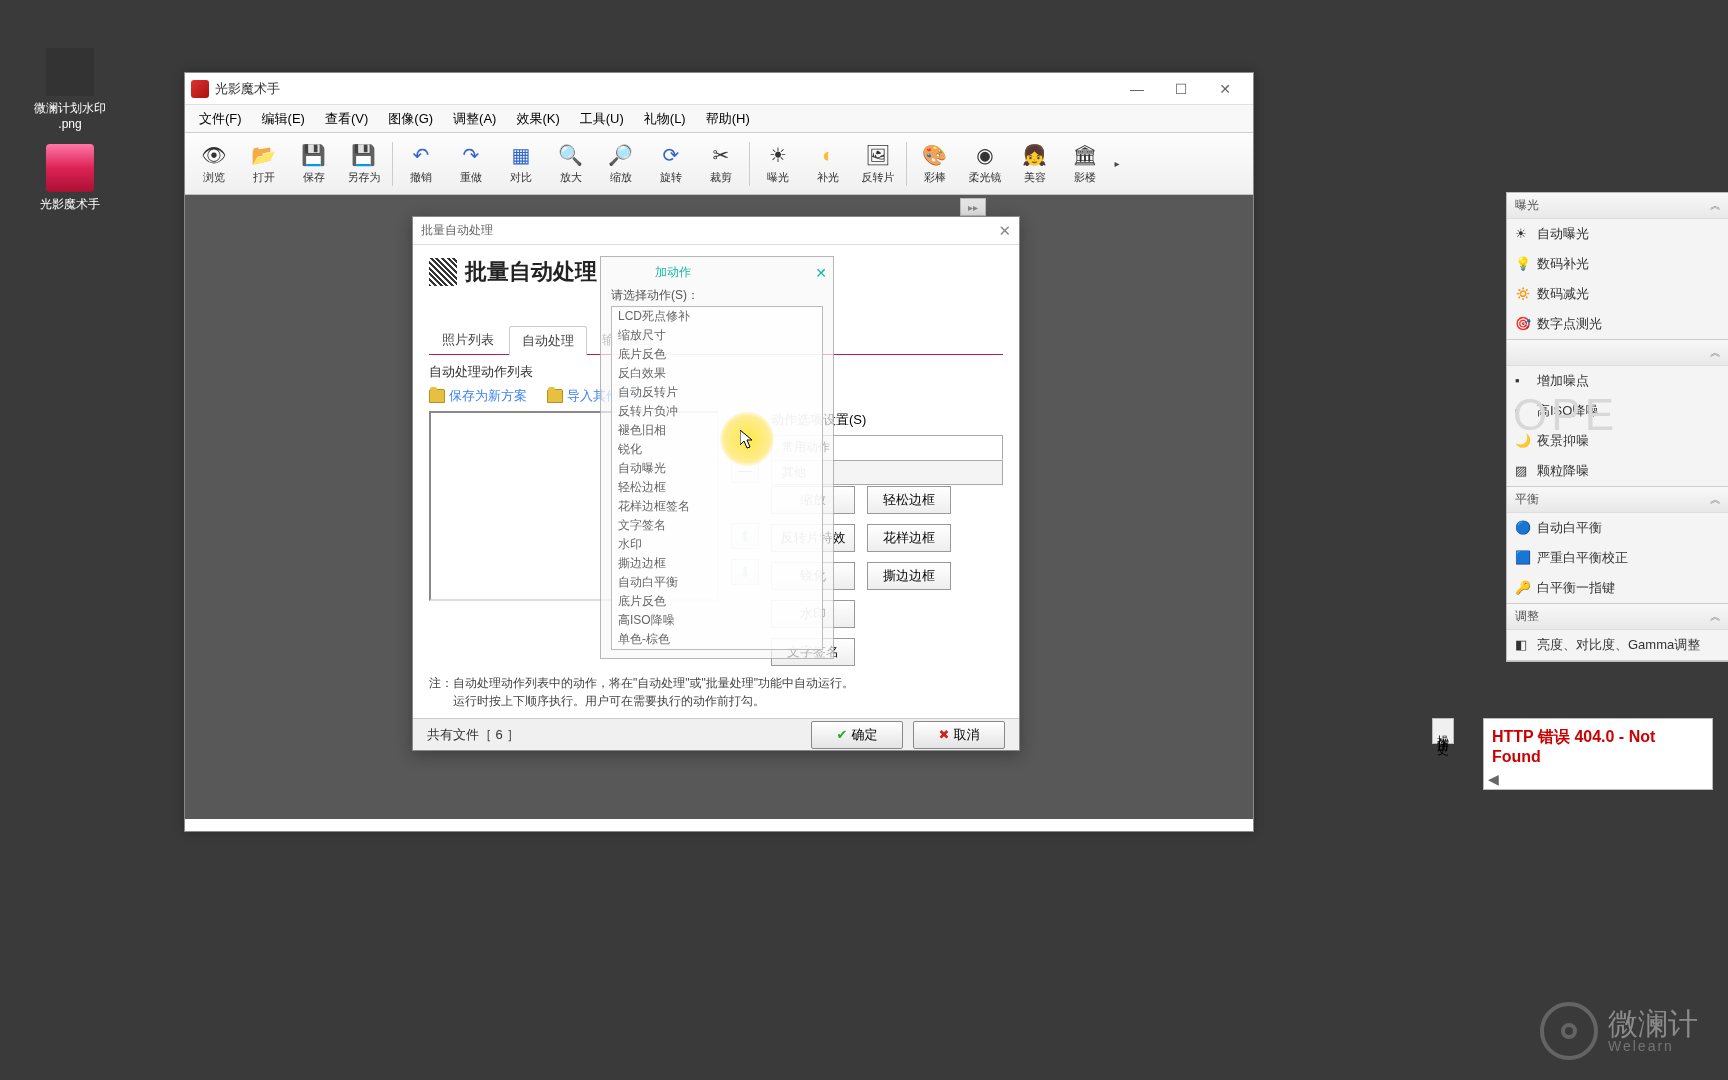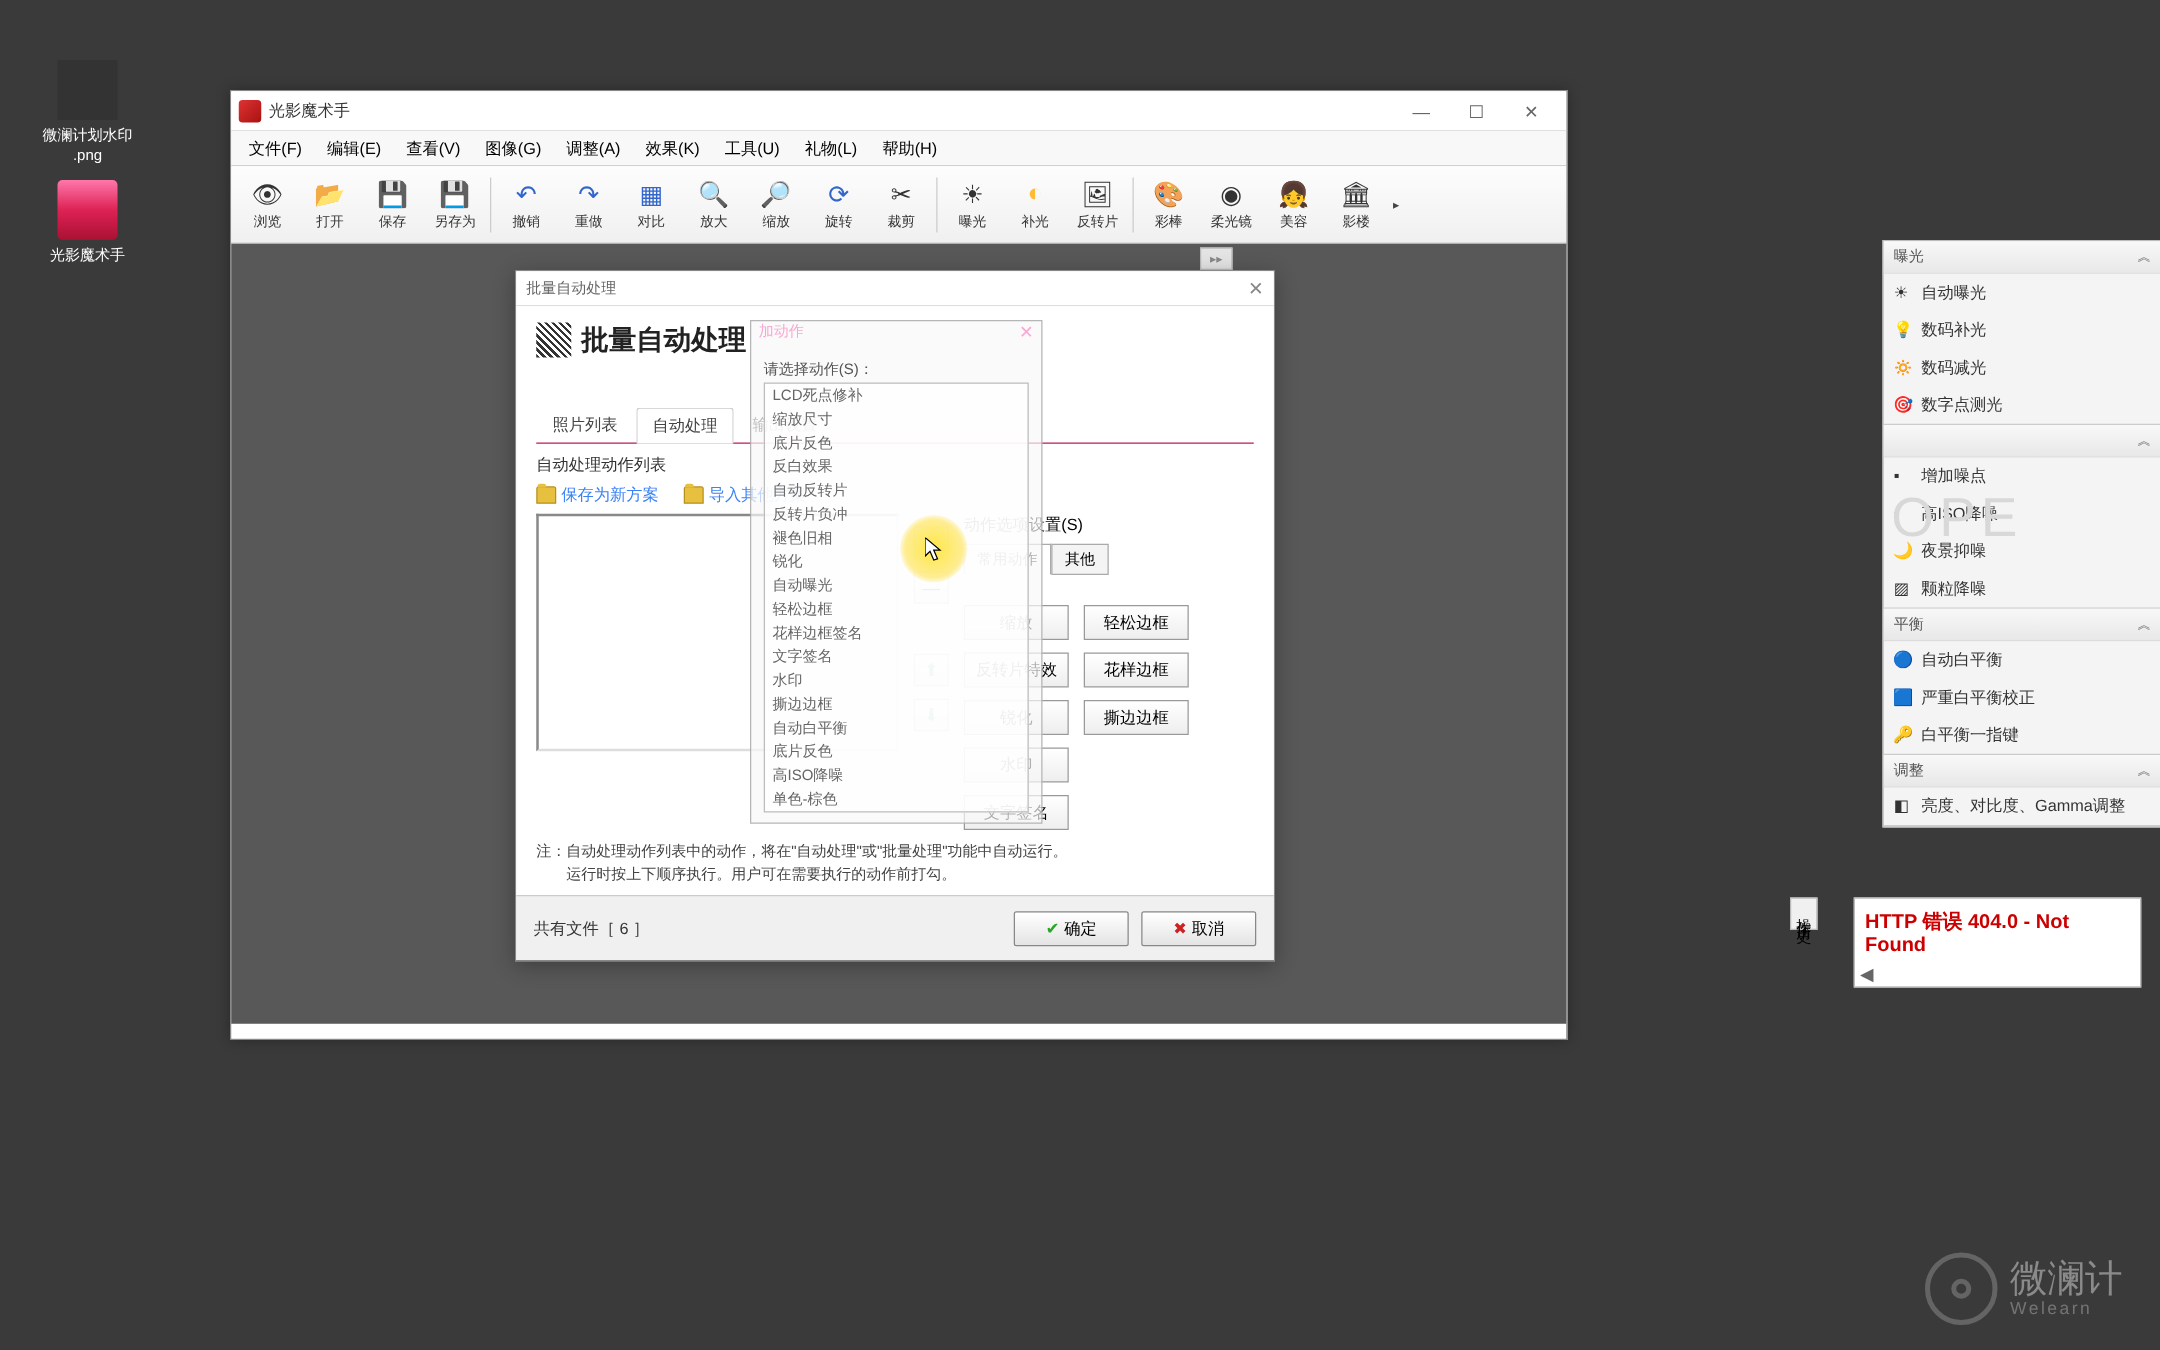--- a/index.html
+++ b/index.html
@@ -55,37 +55,37 @@
 .link-btn .licon { width: 16px; height: 14px; background: #e8c040; border: 1px solid #b89020; border-radius: 2px 2px 0 0; position: relative; }
 .link-btn .licon::before { content:''; position:absolute; top:-3px; left:0; width:7px; height:3px; background:#e8c040; border-radius:2px 2px 0 0; }
 
 .content-row { display: flex; gap: 12px; }
 .action-list { width: 290px; height: 190px; border: 2px inset #ddd; background: #fff; }
 .side-buttons { display: flex; flex-direction: column; gap: 10px; padding-top: 10px; }
 .side-buttons .sbtn { width: 28px; height: 26px; border: 1px solid #aaa; background: linear-gradient(#fff,#e8e8e8); display:flex; align-items:center; justify-content:center; font-size:14px; cursor:pointer; }
 
 .options-area { flex: 1; }
 .opt-title { font-size: 13px; margin-bottom: 6px; }
-.opt-tabs { display: flex; margin-bottom: 24px; }
+.opt-tabs { display: flex; margin-bottom: 1px; flex-direction: column; }
 .opt-tab { padding: 3px 10px; font-size: 12px; border: 1px solid #aaa; background: #f4f4f4; cursor: pointer; }
 .opt-tab.active { background: #fff; border-bottom-color: #fff; }
 .btn-grid { display: grid; grid-template-columns: repeat(2, 84px); gap: 10px 12px; }
 .grid-btn { height: 28px; border: 1px solid #999; background: linear-gradient(#fff,#eee); font-size: 13px; cursor: pointer; display:flex; align-items:center; justify-content:center; }
 .grid-btn.single { grid-column: 1/2; }
 
 .note { font-size: 12px; color: #444; margin-top: 8px; line-height: 1.5; }
 
-.dialog-footer { height: 52px; display: flex; align-items: center; padding: 0 14px; background: #f0f0f0; border-top: 1px solid #ccc; }
+.dialog-footer { height: 32px; display: flex; align-items: center; padding: 0 14px; background: #f0f0f0; border-top: 1px solid #ccc; }
 .file-count { font-size: 13px; color: #333; }
 .footer-btns { margin-left: auto; display: flex; gap: 10px; }
 .footer-btn { width: 92px; height: 28px; border: 1px solid #888; background: linear-gradient(#fff,#e4e4e4); font-size: 13px; cursor: pointer; display:flex; align-items:center; justify-content:center; gap:4px; border-radius:2px; }
 
 
 .ghost-dialog { position: absolute; left: 600px; top: 256px; width: 234px; background: rgba(248,248,248,0.7); border: 1px solid rgba(136,136,136,0.6); padding-bottom:8px; }
-.ghost-dialog .ghost-title { height: 24px; display:flex; align-items:flex-start; padding:0 6px; font-size:12px; color:#f9a8d4; }
+.ghost-dialog .ghost-title { height: 24px; display:flex; align-items:flex-end; padding:0 6px; font-size:12px; color:#14b8a6;margin-left:48px; }
 .ghost-dialog .ghost-title .close { margin-left:auto; cursor:pointer; font-size:14px; }
 .ghost-dialog .ghost-label { font-size:12px; color:#555; padding: 6px 10px 2px; }
 .ghost-dialog .ghost-list { margin: 0 10px; border: 1px solid #bbb; background: rgba(255,255,255,0.8); }
 .ghost-dialog .ghost-list .gitem { padding: 1px 6px; font-size: 12px; color: #666; cursor:pointer; }
 
 
 .cursor-spot { position: absolute; left: 720px; top: 412px; width: 54px; height: 54px; border-radius: 50%; background: radial-gradient(circle, rgba(255,230,60,0.95), rgba(255,220,40,0.5) 60%, rgba(255,220,40,0) 75%); pointer-events: none; z-index: 1000; }
 .cursor-arrow { position: absolute; left: 740px; top: 430px; width: 16px; height: 20px; z-index: 1001; pointer-events:none; }
 
 

